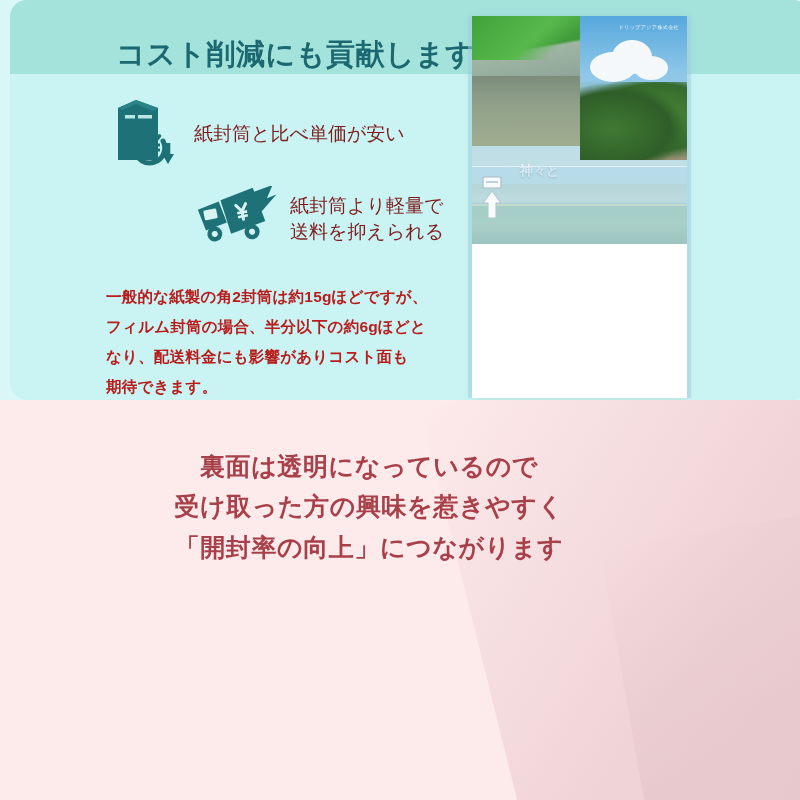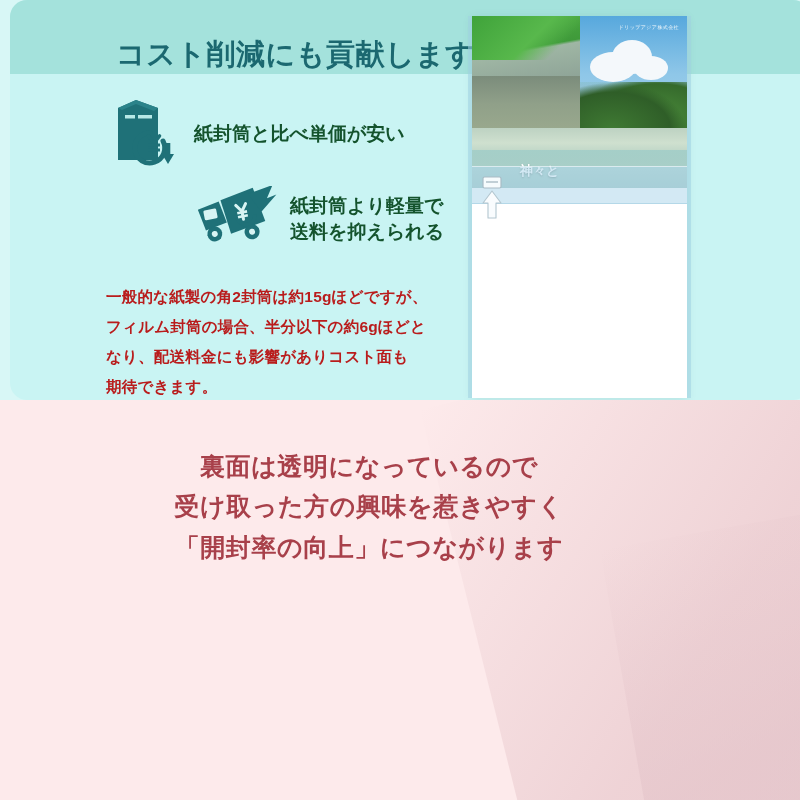--- a/index.html
+++ b/index.html
@@ -50,22 +50,22 @@
     align-items: center;
   }
   .feature-row.row-1 { left: 104px; top: 96px; }
   .feature-row.row-2 { left: 186px; top: 186px; }
 
   .feat-icon {
     flex: 0 0 auto;
     display: block;
   }
   .feat-text {
-    color: #14532d;
-    font-weight: bold;
+    color: #7f1d1d;
+    font-weight: normal;
     font-size: 19px;
     line-height: 1.35;
     margin-left: 16px;
     white-space: pre-line;
   }
   .feature-row.row-2 .feat-text { margin-left: 8px; }
 
   .body-copy {
     position: absolute;
     left: 96px; top: 266px;
@@ -89,21 +89,21 @@
     left: 0; top: 0;
     width: 215px; height: 382px;
     background: #ffffff;
     box-shadow: 0 2px 10px rgba(20,70,80,0.10);
     overflow: hidden;
   }
   
   .brochure {
     position: absolute;
     left: 0; top: 0;
-    width: 215px; height: 172px;
+    width: 215px; height: 228px;
     overflow: hidden;
     background: linear-gradient(180deg, #7ec2e6 0%, #b7dcec 40%, #cfe3dd 100%);
   }
   .br-sky-left {
     position: absolute; left: 0; top: 0; width: 108px; height: 130px;
     background: linear-gradient(170deg, #4fae44 0%, #3f9a3a 28%, #9fb6a4 30%, #8a9f94 60%, #7d9283 100%);
   }
   .br-sky-left::after {
     content: "";
     position: absolute; left: 0; top: 0; width: 108px; height: 44px;

